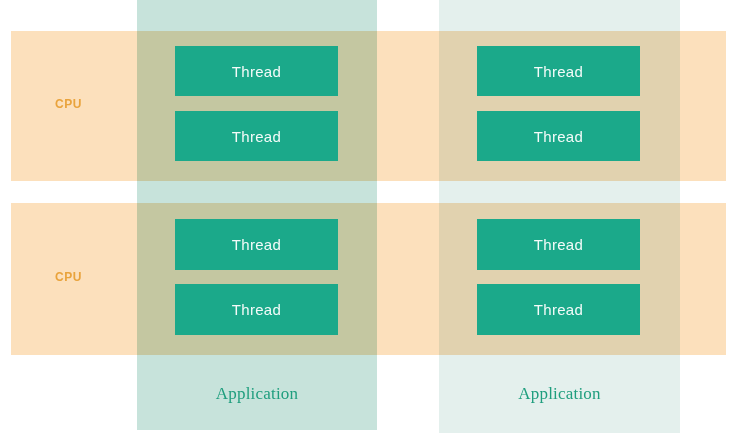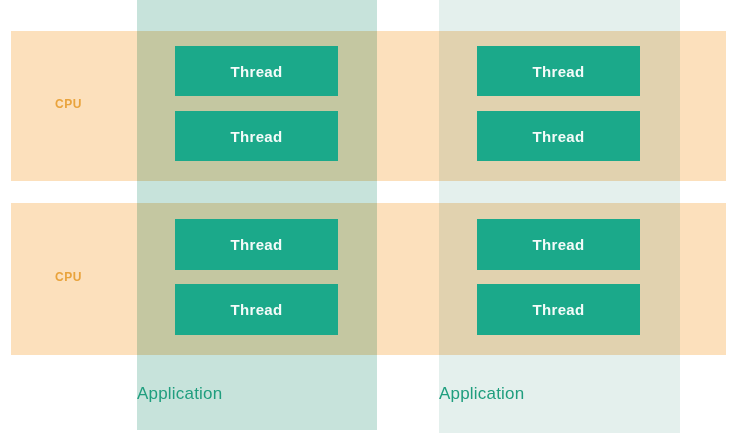--- a/index.html
+++ b/index.html
@@ -16,25 +16,26 @@
     font-family: "Liberation Sans", sans-serif;
   }
   .app-column {
     position: absolute;
     box-sizing: border-box;
   }
   .app-label {
     position: absolute;
     left: 0;
     width: 100%;
-    text-align: left;
+    text-align: center;
     font-size: 17px;
     font-weight: 400;
     letter-spacing: 0.2px;
     white-space: nowrap;
+    font-family: Liberation Serif, serif;
   }
   .cpu-band {
     position: absolute;
     box-sizing: border-box;
   }
   .cpu-label {
     position: absolute;
     font-size: 12px;
     font-weight: bold;
     letter-spacing: 0.6px;
@@ -43,21 +44,21 @@
   }
   .thread-box {
     position: absolute;
     box-sizing: border-box;
     display: flex;
     align-items: center;
     justify-content: center;
   }
   .thread-label {
     font-size: 15px;
-    font-weight: bold;
+    font-weight: normal;
     letter-spacing: 0.3px;
     white-space: nowrap;
     line-height: 1;
   }
 </style>
 </head>
 <body>
 
 <div id="canvas" style="background: rgb(255, 255, 255);">
 

